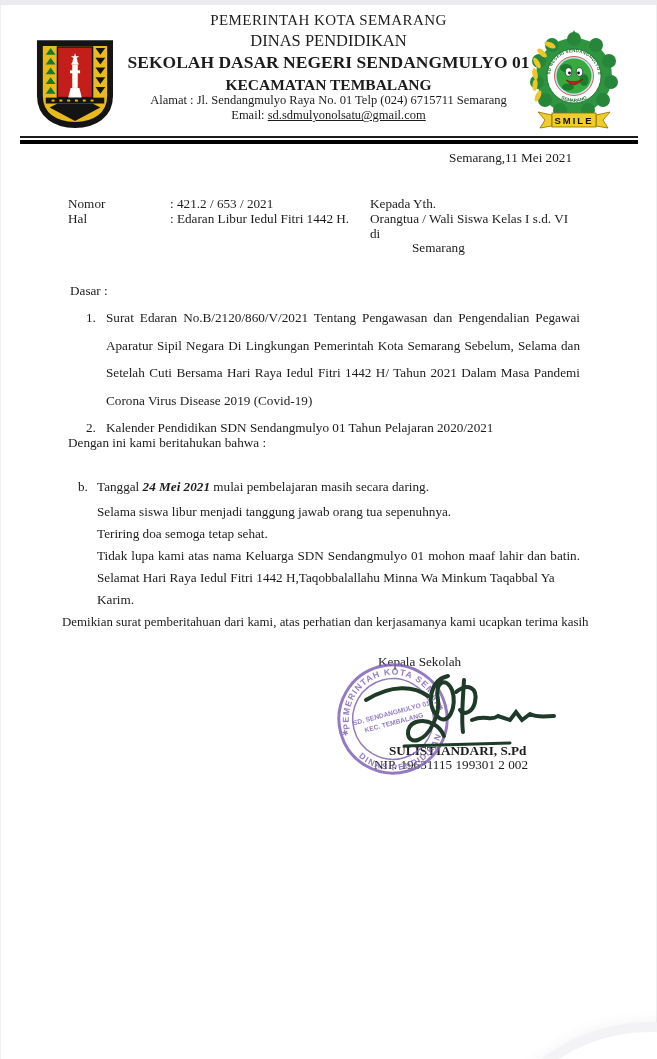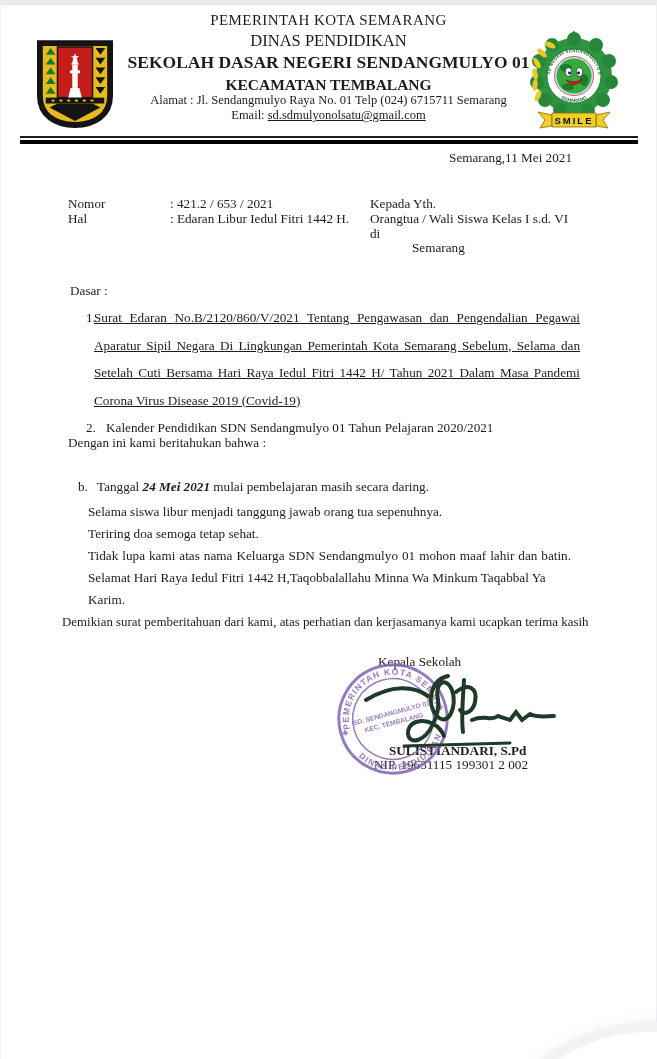--- a/index.html
+++ b/index.html
@@ -25,31 +25,31 @@
   .rule-thick{height:4.5px;background:#000;margin-top:1.5px;}
   
   .t{font-size:13.2px;}
   .date{position:absolute;top:150px;right:85px;margin-left:11px;}
   .meta{position:absolute;left:68px;top:197px;display:grid;grid-template-columns:102px auto;line-height:14.6px;}
   .recipient{position:absolute;left:370px;top:197px;line-height:14.8px;}
   .recipient .indent{margin-left:42px;}
   .dasar-h{position:absolute;left:70px;top:283px;}
   .item1{position:absolute;left:86px;top:304px;width:494px;line-height:27.5px;}
   .item1 .marker{position:absolute;left:0;top:0;}
-  .item1 .lines{margin-left:8px;text-decoration:underline;}
+  .item1 .lines{margin-left:20px;}
   .stretch{text-align:justify;text-align-last:justify;}
   .item2{position:absolute;left:86px;top:414px;line-height:27.5px;}
   .item2 .marker{display:inline-block;width:20px;}
   .intro{position:absolute;left:68px;top:435px;}
   .point{position:absolute;left:78px;}
   .point .marker{display:inline-block;width:19px;}
   .pa{top:457px;}
   .pb{top:479px;}
   .bi{font-weight:bold;font-style:italic;}
-  .cont{position:absolute;left:88px;top:501px;width:483px;line-height:22px;}
+  .cont{position:absolute;left:97px;top:501px;width:483px;line-height:22px;}
   .closing{position:absolute;left:62px;top:615px;white-space:nowrap;font-size:12.9px;}
   
   .kepala{position:absolute;left:378px;top:654px;z-index:2;}
   .stamp{position:absolute;left:334px;top:660px;width:118px;height:118px;transform:rotate(-15deg);
          opacity:.82;z-index:3;color:#7d5fb2;font-family:"Liberation Sans",sans-serif;}
   .sig{position:absolute;left:360px;top:670px;width:198px;height:85px;z-index:4;color:#1f3a28;}
   .sname{position:absolute;left:389px;top:743px;font-weight:bold;z-index:2;}
   .snip{position:absolute;left:374px;top:757px;z-index:2;}
   .corner-curl{position:absolute;left:472px;top:1022px;width:336px;height:336px;border-radius:50%;
                border:10px solid #f3f3f6;box-shadow:0 0 16px rgba(0,0,0,.05);background:#fff;z-index:1;}

